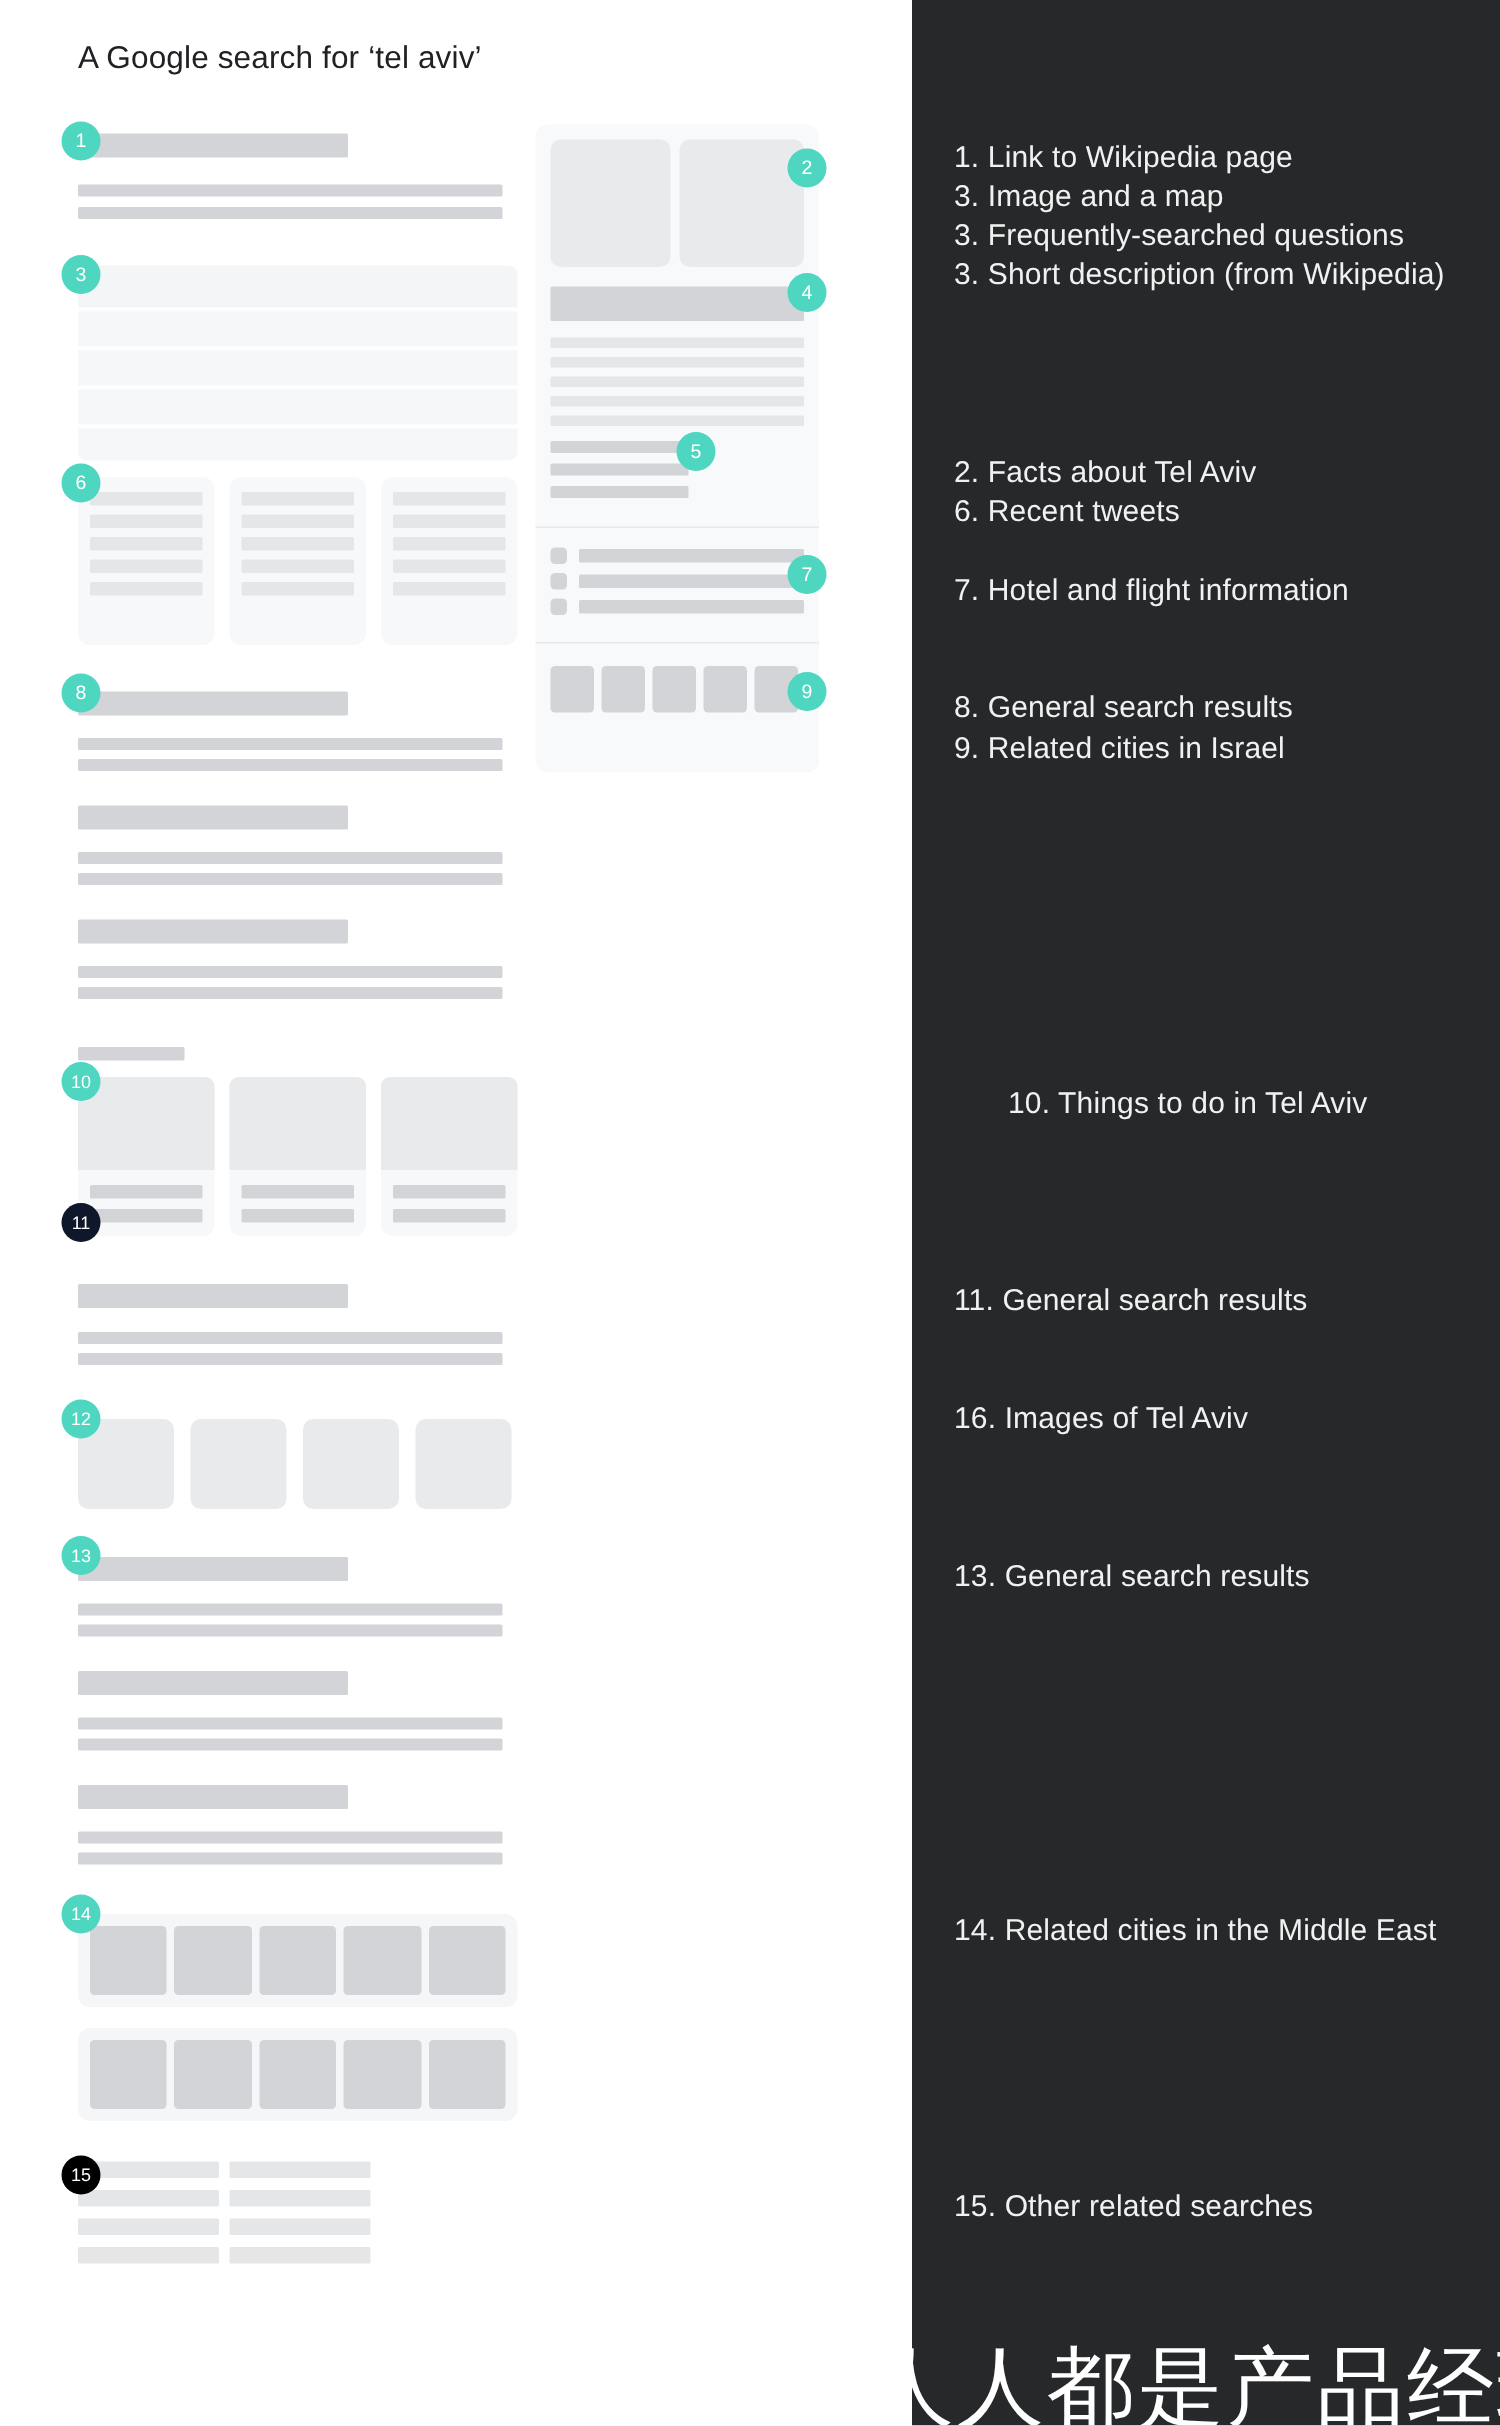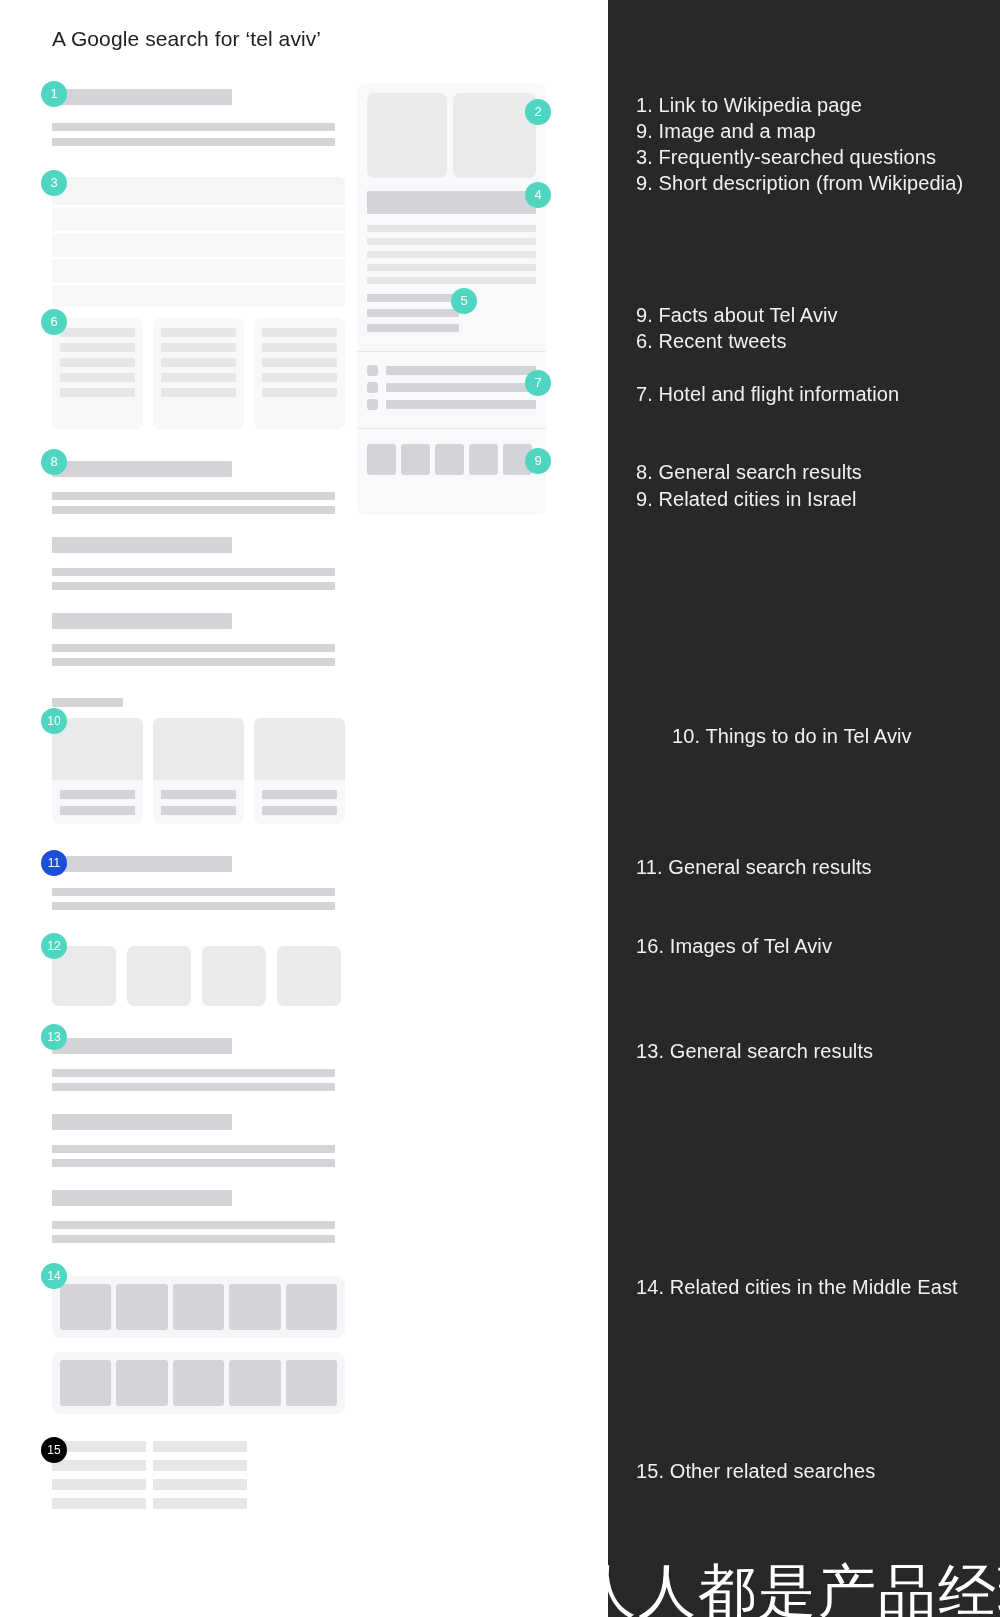--- a/index.html
+++ b/index.html
@@ -240,35 +240,35 @@
         <div class="badge" style="left: 41px; top: 81px; background: rgb(78, 214, 192);">1</div>
         <div class="badge" style="left: 525px; top: 99px; background: rgb(78, 214, 192);">2</div>
         <div class="badge" style="left: 41px; top: 170px; background: rgb(78, 214, 192);">3</div>
         <div class="badge" style="left: 525px; top: 182px; background: rgb(78, 214, 192);">4</div>
         <div class="badge" style="left: 451px; top: 288px; background: rgb(78, 214, 192);">5</div>
         <div class="badge" style="left: 41px; top: 309px; background: rgb(78, 214, 192);">6</div>
         <div class="badge" style="left: 525px; top: 370px; background: rgb(78, 214, 192);">7</div>
         <div class="badge" style="left: 41px; top: 449px; background: rgb(78, 214, 192);">8</div>
         <div class="badge" style="left: 525px; top: 448px; background: rgb(78, 214, 192);">9</div>
         <div class="badge wide" style="left: 41px; top: 708px; background: rgb(78, 214, 192);">10</div>
-        <div class="badge wide" style="left: 41px; top: 850px; background: #1d4ed8;">11</div>
+        <div class="badge wide" style="left: 41px; top: 802px; background: #0f172a;">11</div>
         <div class="badge wide" style="left: 41px; top: 933px; background: rgb(78, 214, 192);">12</div>
         <div class="badge wide" style="left: 41px; top: 1024px; background: rgb(78, 214, 192);">13</div>
         <div class="badge wide" style="left: 41px; top: 1263px; background: rgb(78, 214, 192);">14</div>
         <div class="badge wide" style="left: 41px; top: 1437px; background: #000000;">15</div>
       </div>
   </div>
 
   <div id="legend-pane">
     <div id="legend-list">
         <div class="legend-item" style="top: 94px;">1. Link to Wikipedia page</div>
-        <div class="legend-item" style="top: 120px;">9. Image and a map</div>
+        <div class="legend-item" style="top: 120px;">3. Image and a map</div>
         <div class="legend-item" style="top: 146px;">3. Frequently-searched questions</div>
-        <div class="legend-item" style="top: 172px;">9. Short description (from Wikipedia)</div>
-        <div class="legend-item" style="top: 304px;">9. Facts about Tel Aviv</div>
+        <div class="legend-item" style="top: 172px;">3. Short description (from Wikipedia)</div>
+        <div class="legend-item" style="top: 304px;">2. Facts about Tel Aviv</div>
         <div class="legend-item" style="top: 330px;">6. Recent tweets</div>
         <div class="legend-item" style="top: 383px;">7. Hotel and flight information</div>
         <div class="legend-item" style="top: 461px;">8. General search results</div>
         <div class="legend-item" style="top: 488px;">9. Related cities in Israel</div>
         <div class="legend-item" style="top: 725px; margin-left: 36px;">10. Things to do in Tel Aviv</div>
         <div class="legend-item" style="top: 856px; text-align: center;">11. General search results</div>
         <div class="legend-item" style="top: 935px;">16. Images of Tel Aviv</div>
         <div class="legend-item" style="top: 1040px;">13. General search results</div>
         <div class="legend-item" style="top: 1276px;">14. Related cities in the Middle East</div>
         <div class="legend-item" style="top: 1460px;">15. Other related searches</div>

